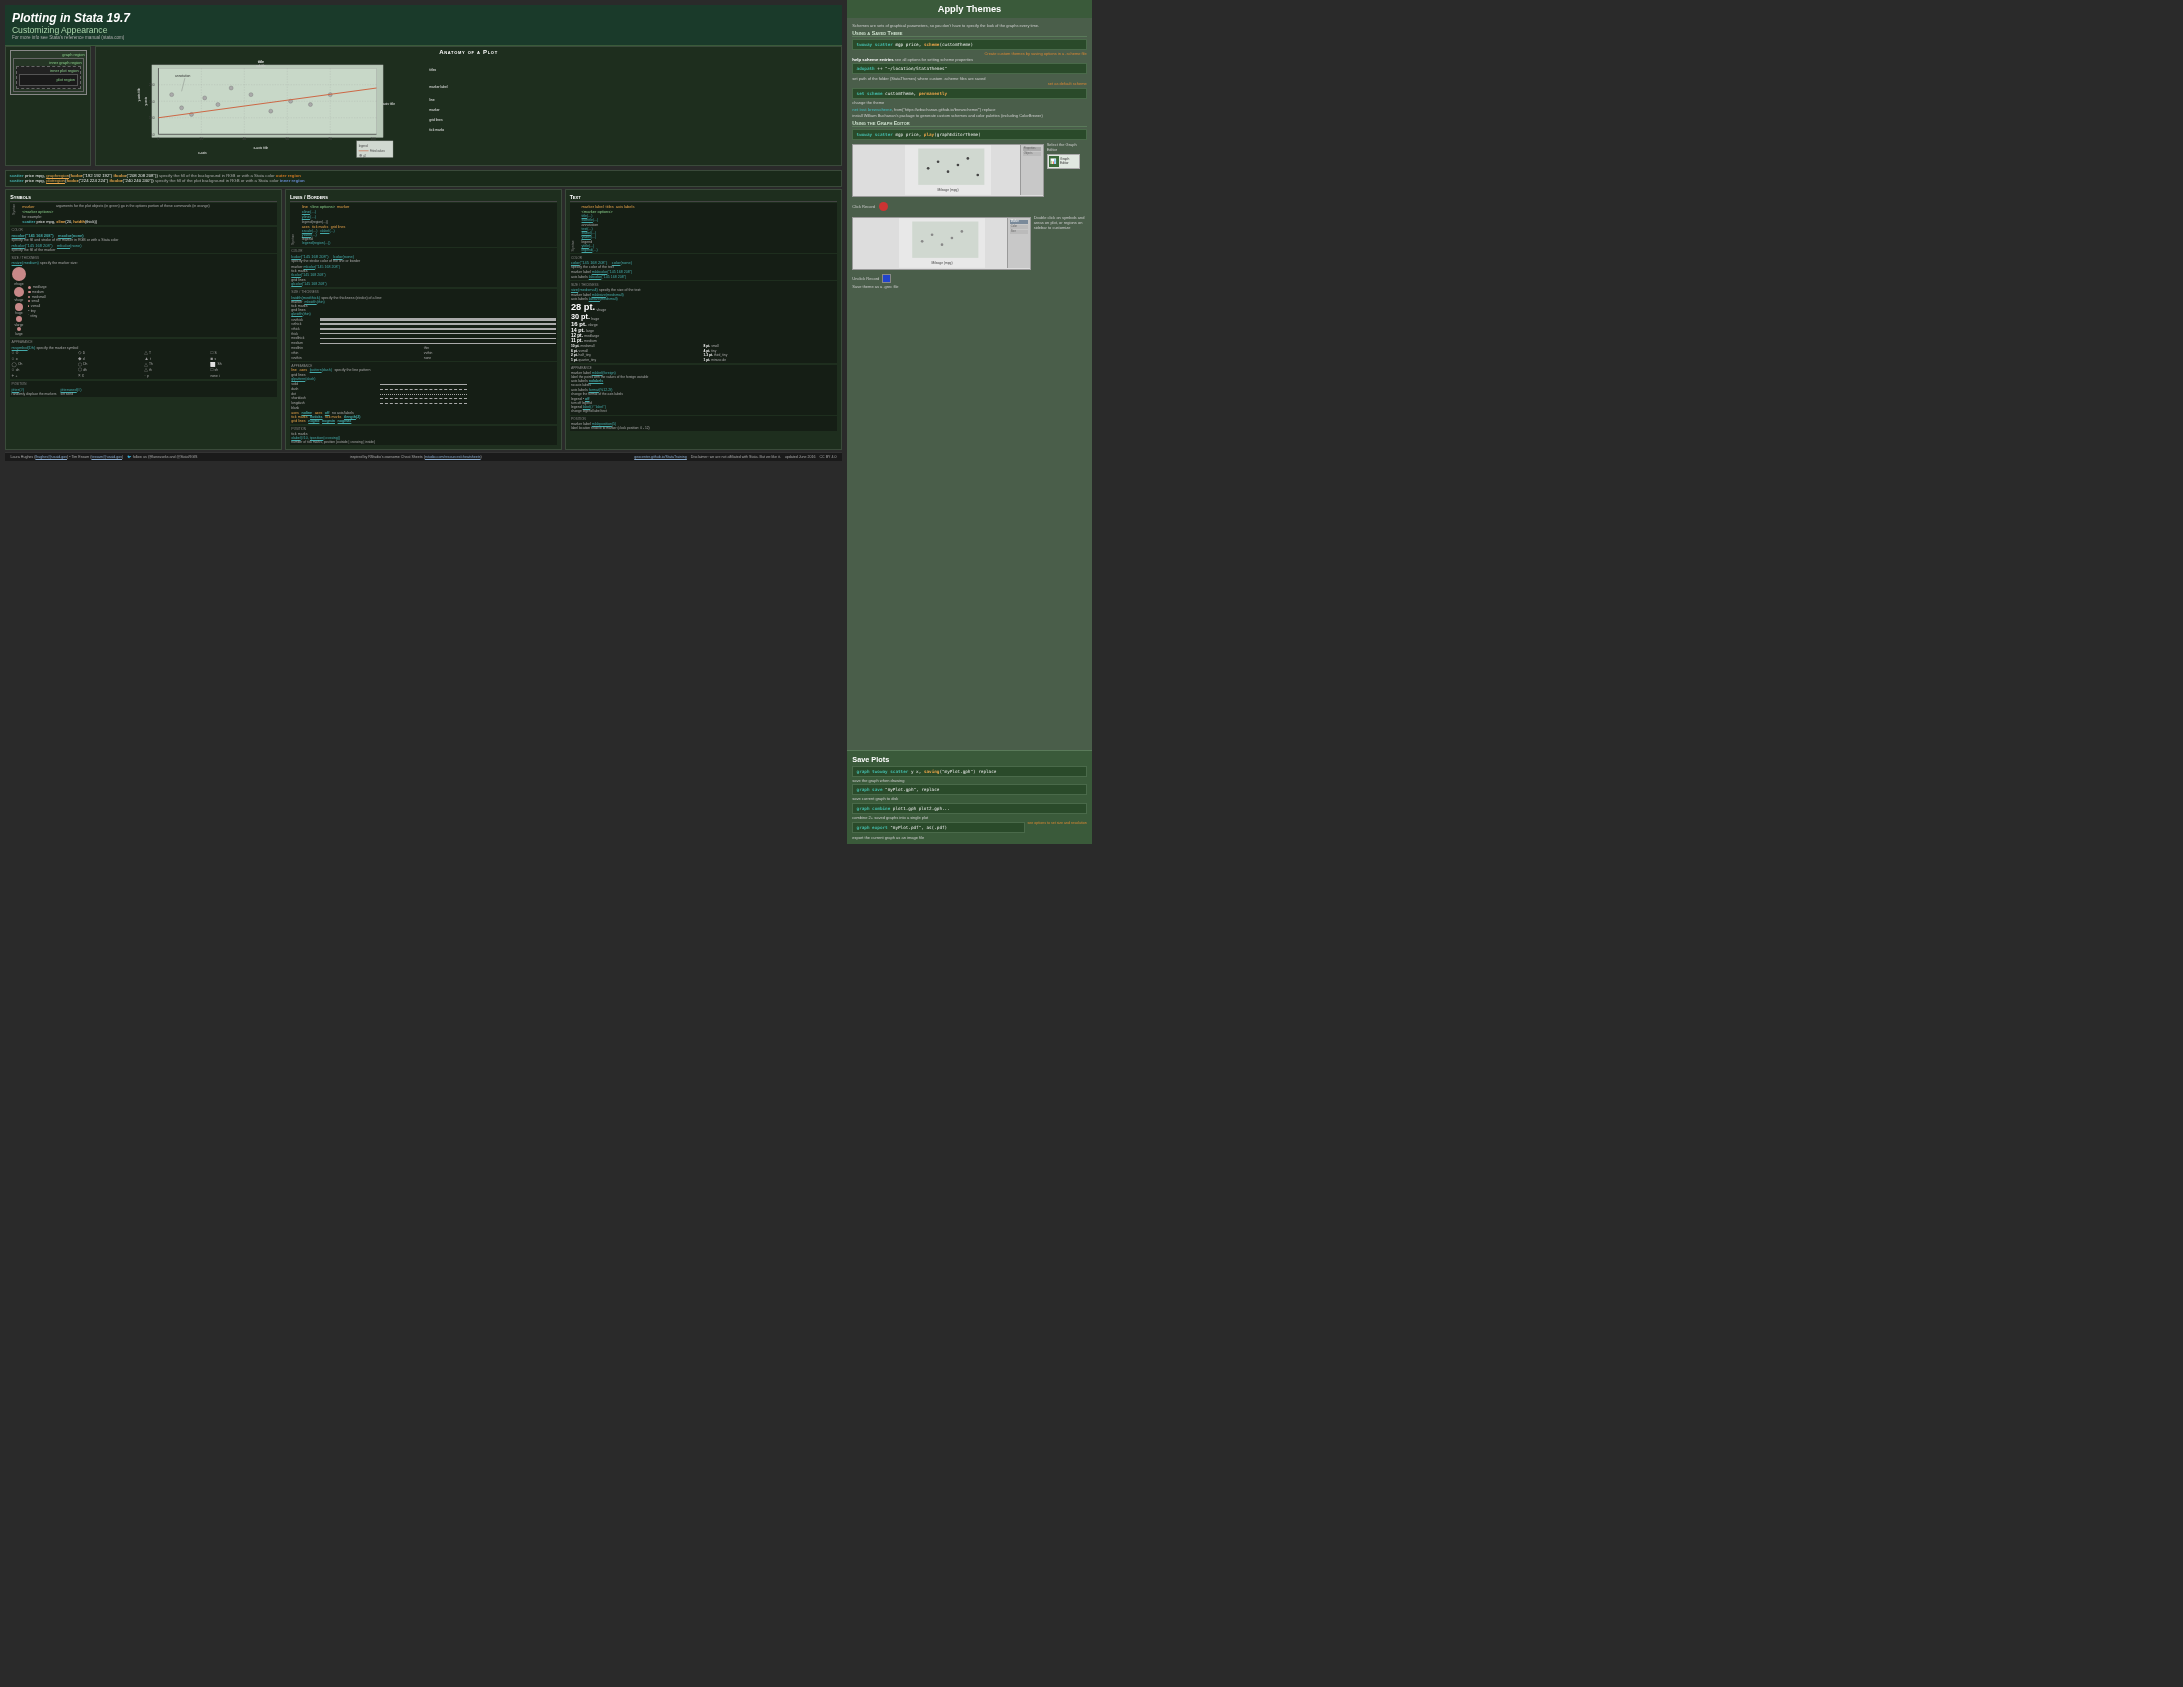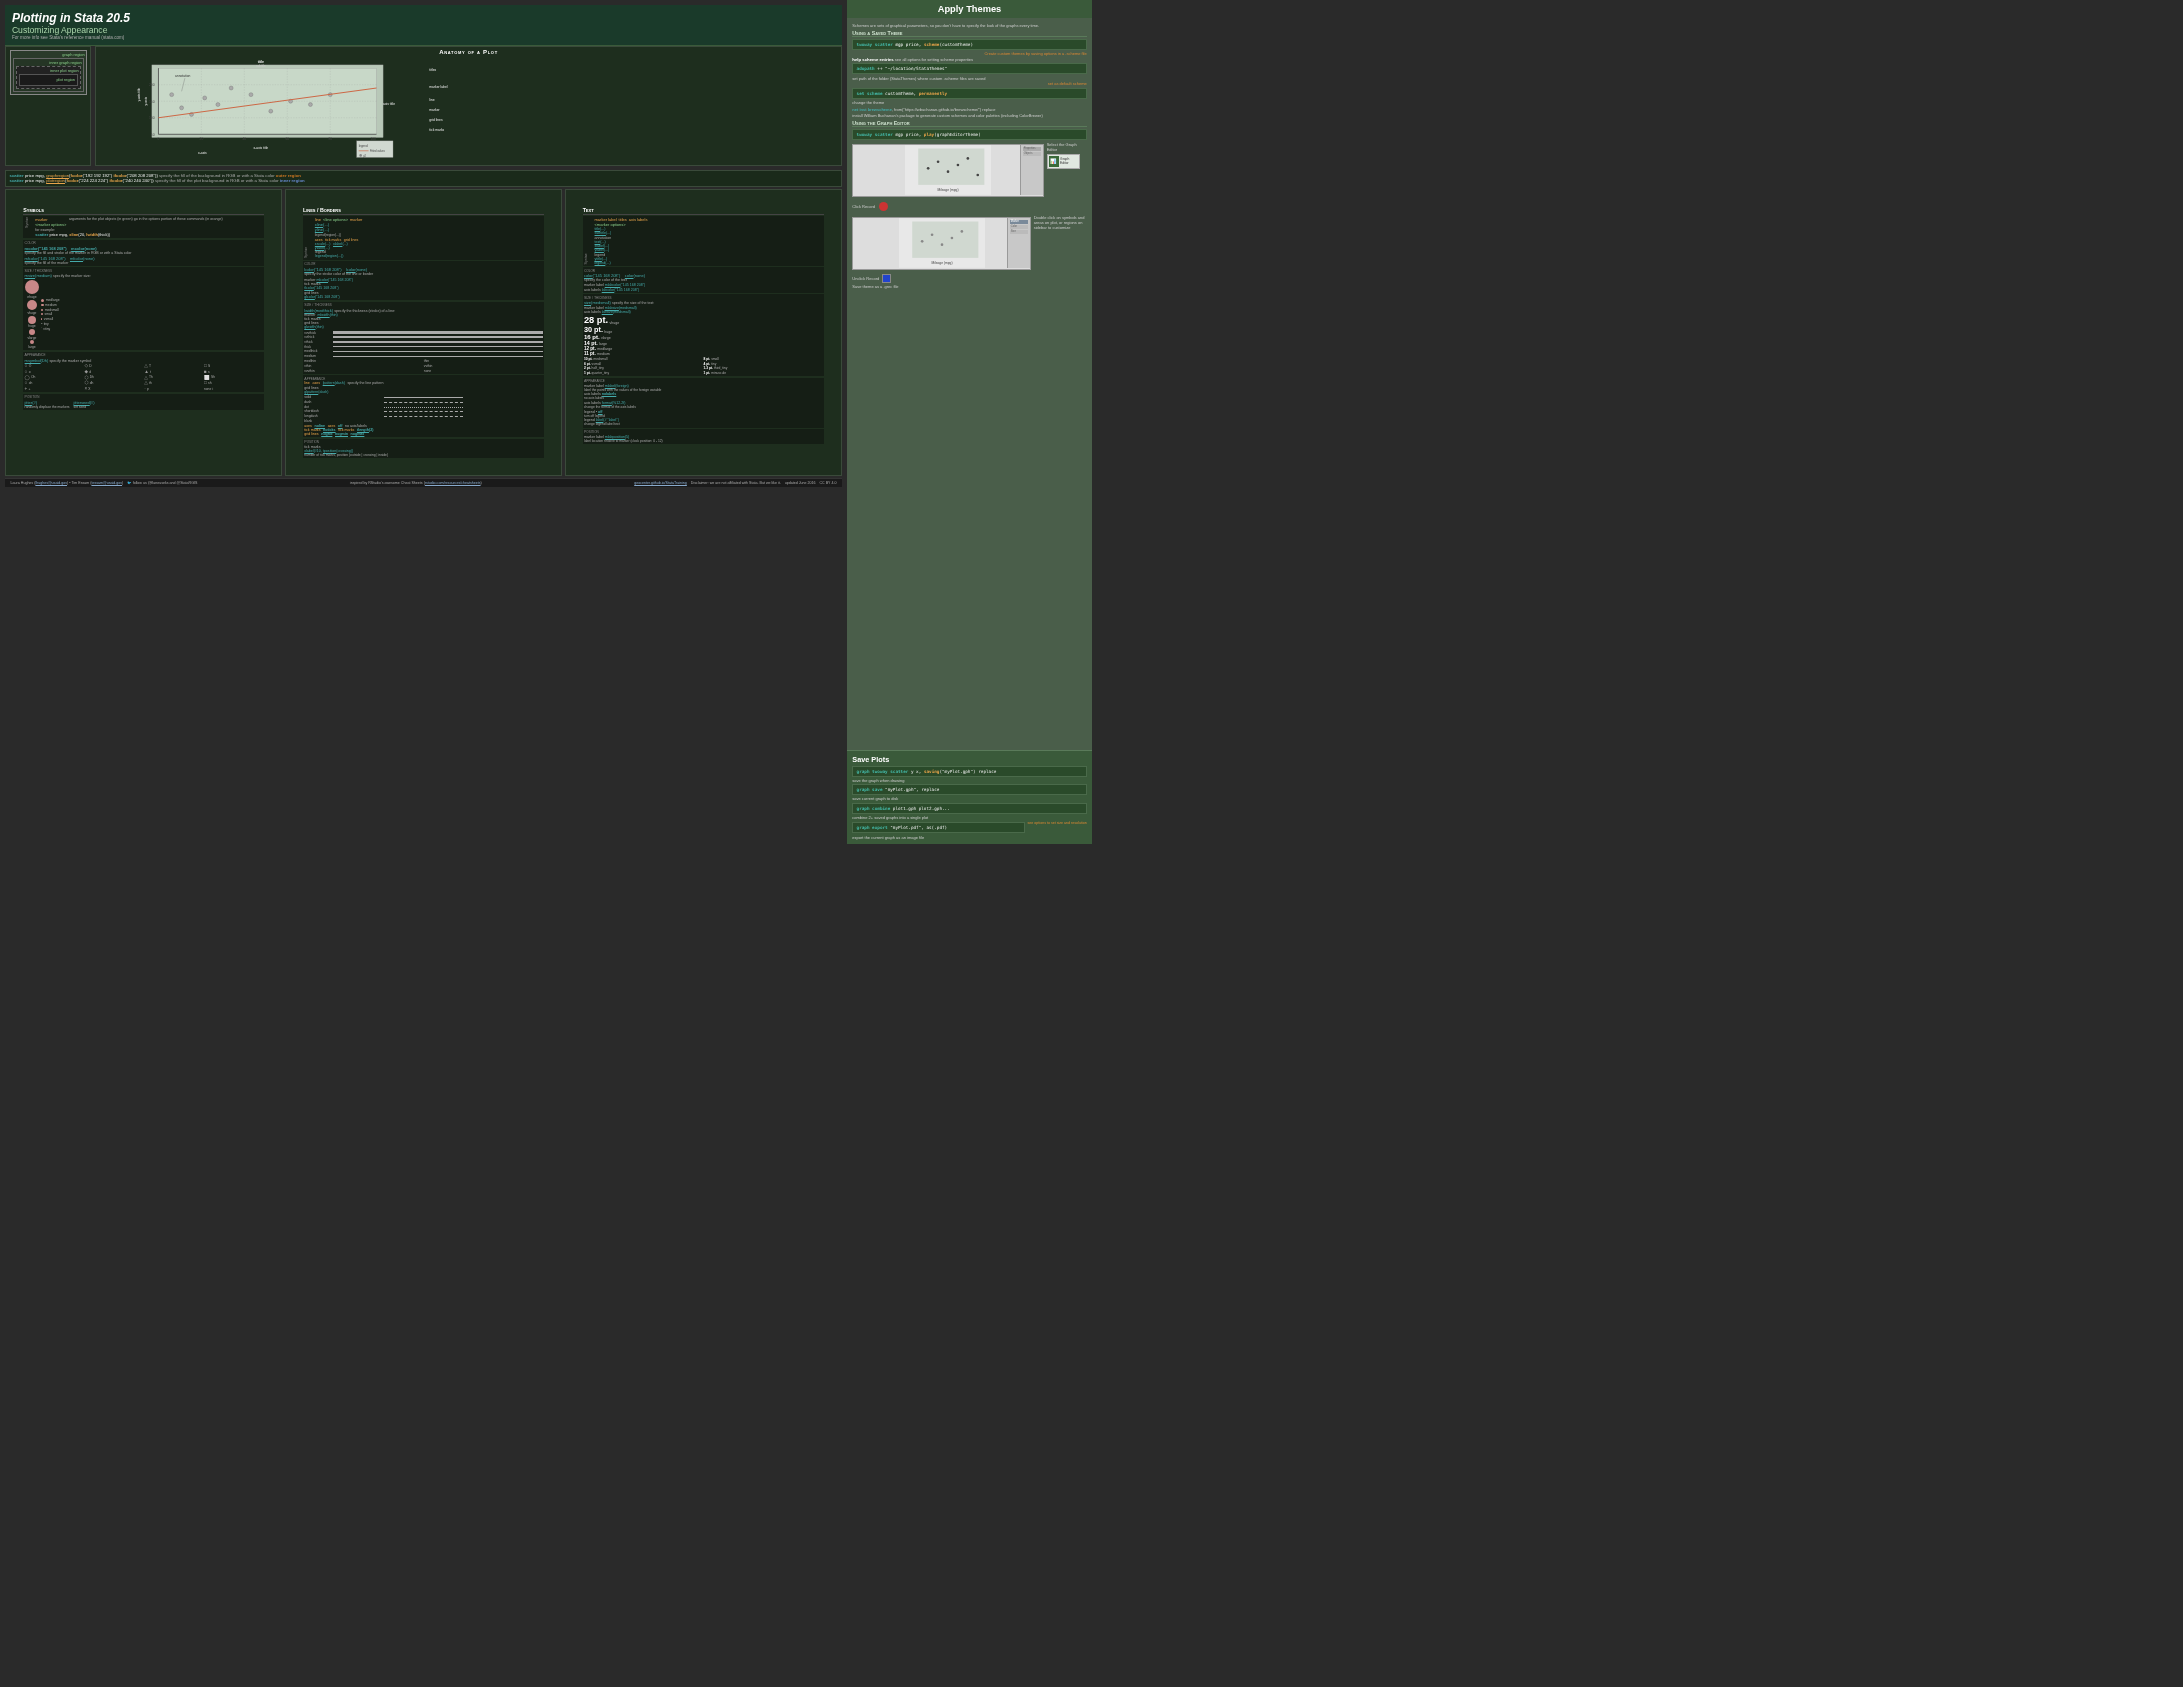--- a/index.html
+++ b/index.html
@@ -104,21 +104,21 @@
     
     .three-col {
       display: grid;
       grid-template-columns: 1fr 1fr 1fr;
       gap: 2.6px;
       margin-bottom: 2.6px;
     }
     .col-box {
       background: #1e2e1e;
       border: 0.7px solid #3a4a3a;
-      padding: 17px;
+      padding: 4px;
     }
     .col-header {
       font-variant: small-caps;
       font-size: 5.3px;
       font-weight: bold;
       color: #fff;
       border-bottom: 0.7px solid #444;
       margin-bottom: 1.3px;
       padding-bottom: 0.7px;
     }
@@ -239,21 +239,21 @@
     .underline-teal { text-decoration: underline; color: #44aaaa; }
   </style>
 </head>
 <body>
 
 <div class="main-container">
 
   <div class="left-panel">
 
     <div class="header">
-      <h1>Plotting in Stata 20.5</h1>
+      <h1>Plotting in Stata 19.7</h1>
       <h2>Customizing Appearance</h2>
       <p>For more info see Stata's reference manual (stata.com)</p>
     </div>
 
     <div class="top-row">
 
       <div class="regions-box">
         <div style="border:0.7px solid #888; padding:1.3px; margin:0.7px; background:#2a3a2a;">
           <div class="region-label">graph region</div>
           <div style="border:0.7px solid #666; padding:1.3px; margin:0.7px; background:#253525;">

